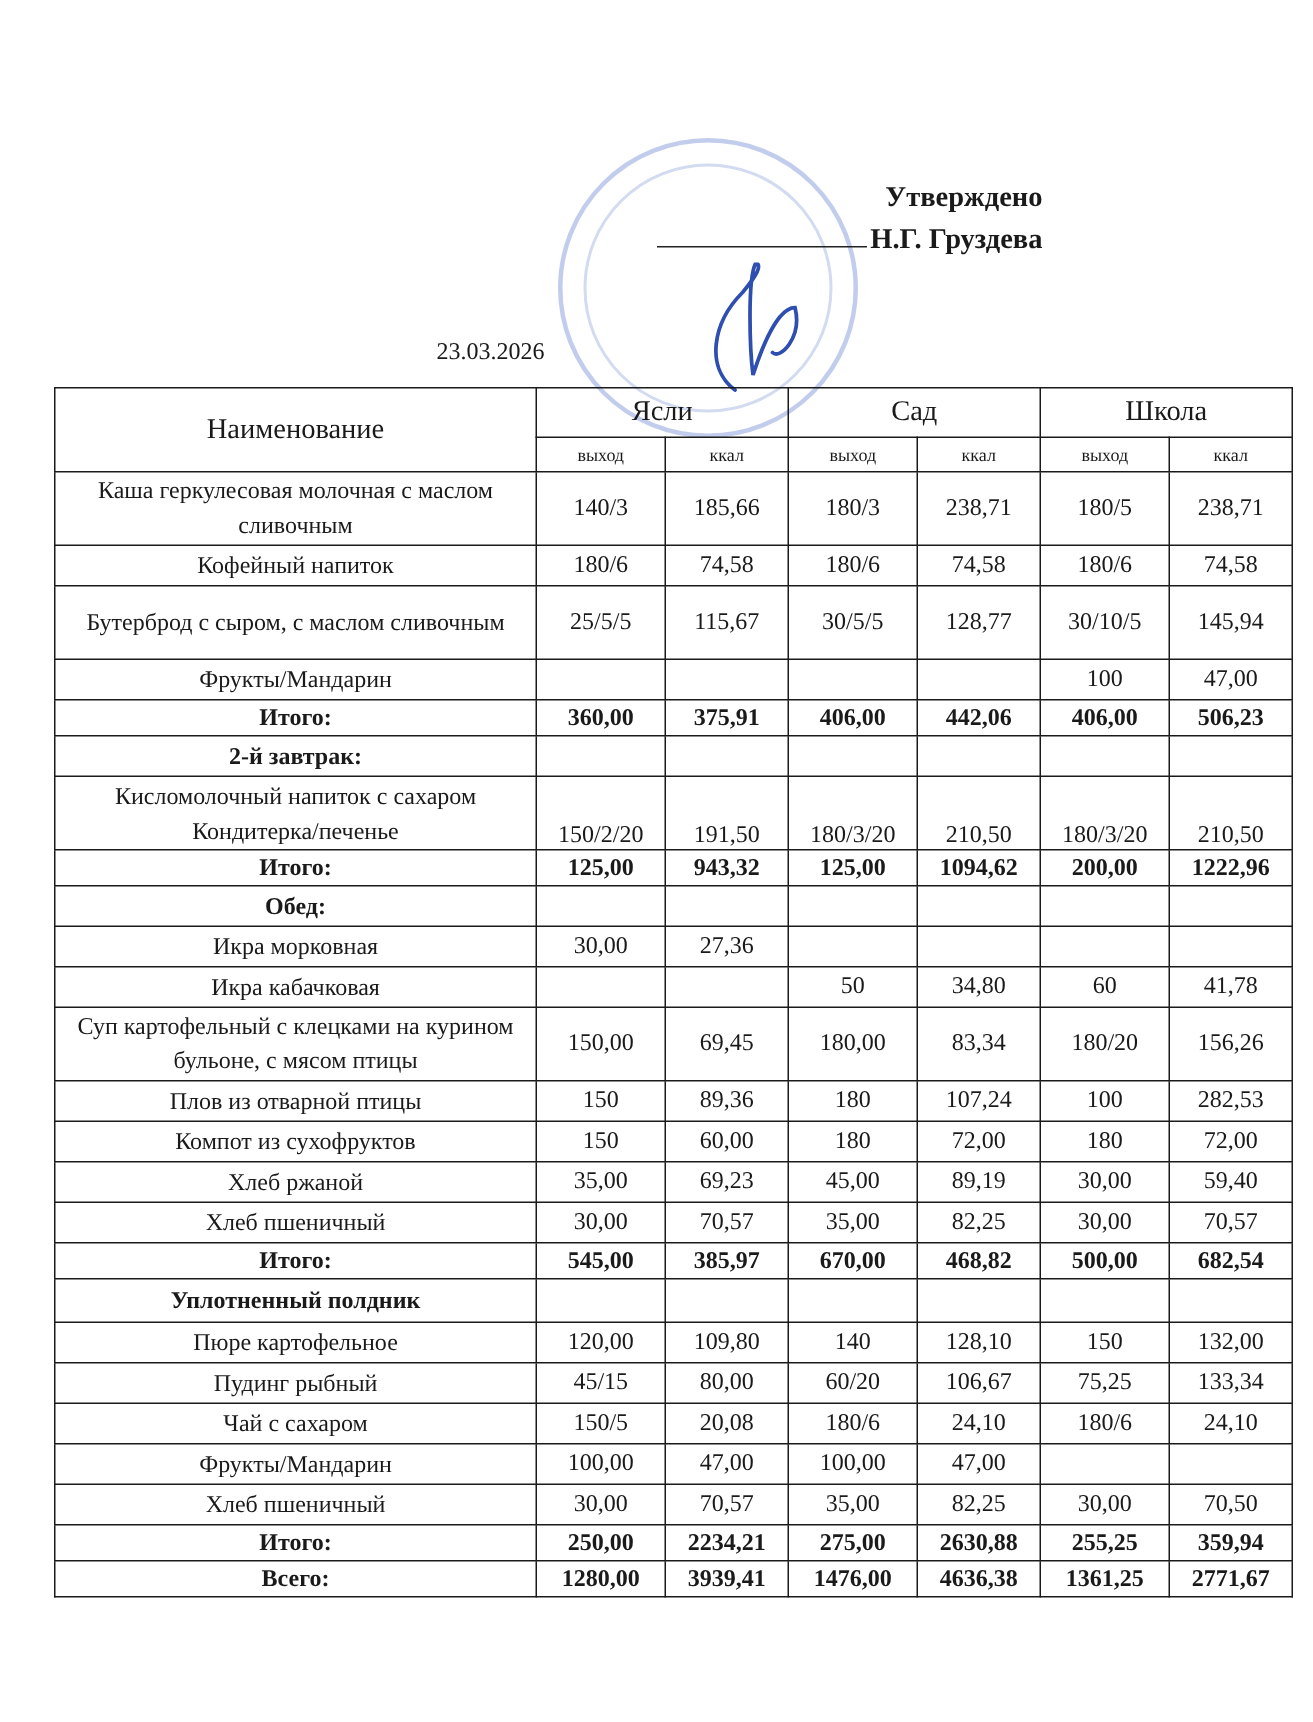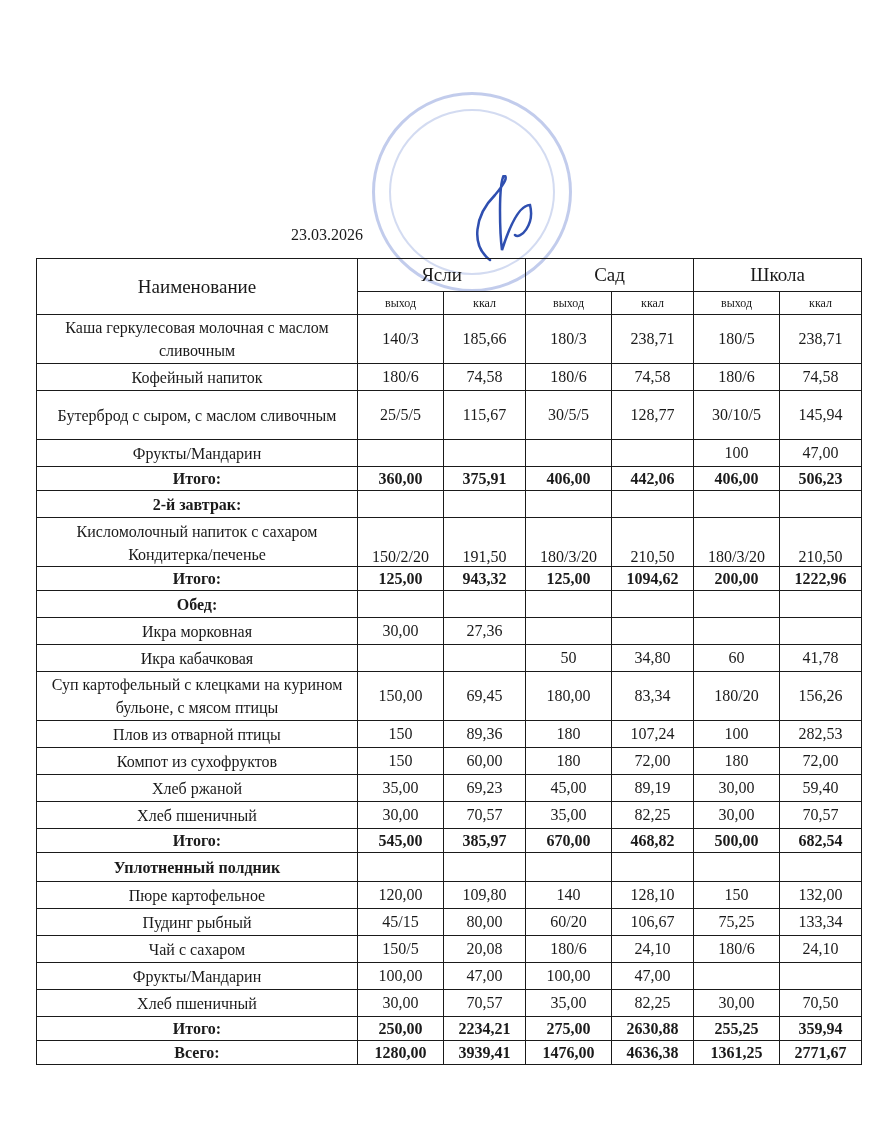--- a/index.html
+++ b/index.html
@@ -35,20 +35,22 @@
 </style>
 </head>
 <body>
 
 <div class="stamp"></div>
 <svg class="signature" viewBox="0 0 80 90">
   <path d="M30 85 C10 70 15 40 35 20 C45 8 48 2 44 0 C38 10 40 60 42 75 C50 50 60 30 70 30 C75 50 60 65 55 60" fill="none" stroke="#2f4fb0" stroke-width="2.5" stroke-linecap="round"></path>
 </svg>
 
 <div class="approval">
+  <div>Утверждено</div>
+  <div><span class="sigline"></span><span>Н.Г. Груздева</span></div>
 </div>
 
 <div class="date">23.03.2026</div>
 
 <table>
   <colgroup>
     <col class="c-name">
       <col class="c-v">
       <col class="c-k">
       <col class="c-v">

